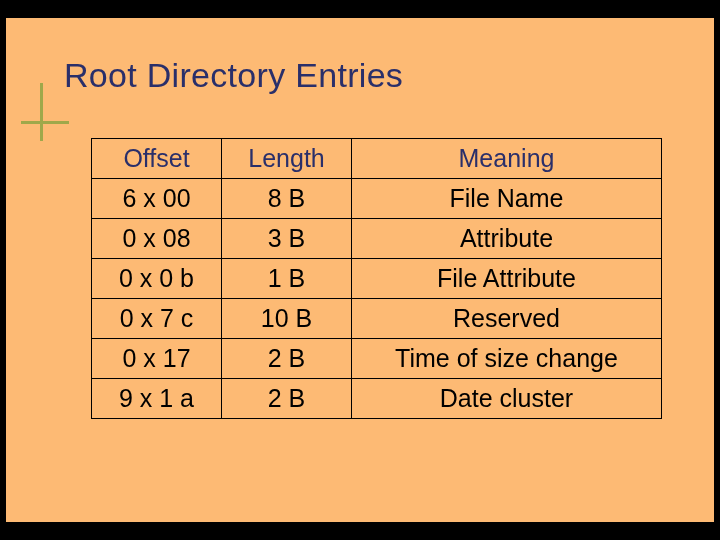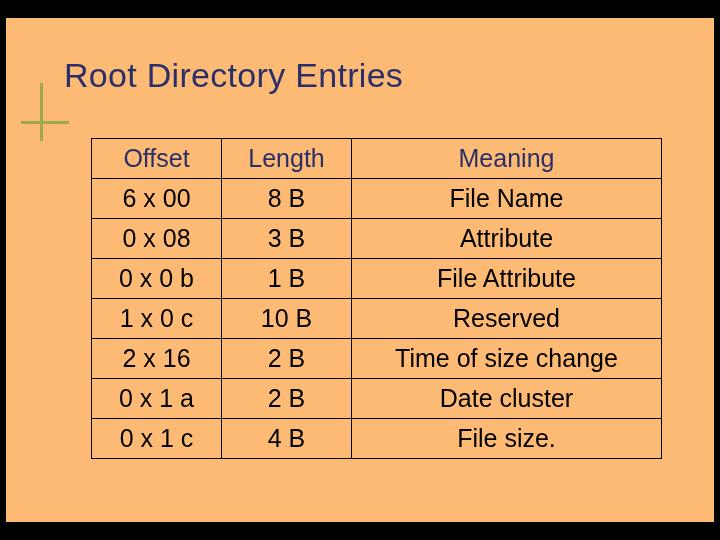--- a/index.html
+++ b/index.html
@@ -88,34 +88,29 @@
         <td>0 x 08</td>
         <td>3 B</td>
         <td>Attribute</td>
       </tr>
       <tr>
         <td>0 x 0 b</td>
         <td>1 B</td>
         <td>File Attribute</td>
       </tr>
       <tr>
-        <td>1 x 0 c</td>
+        <td>0 x 7 c</td>
         <td>10 B</td>
         <td>Reserved</td>
       </tr>
       <tr>
-        <td>2 x 16</td>
+        <td>0 x 17</td>
         <td>2 B</td>
         <td>Time of size change</td>
       </tr>
       <tr>
-        <td>0 x 1 a</td>
+        <td>9 x 1 a</td>
         <td>2 B</td>
         <td>Date cluster</td>
-      </tr>
-      <tr>
-        <td>0 x 1 c</td>
-        <td>4 B</td>
-        <td>File size.</td>
       </tr>
     </tbody>
   </table>
 </div>
 
 </body></html>

